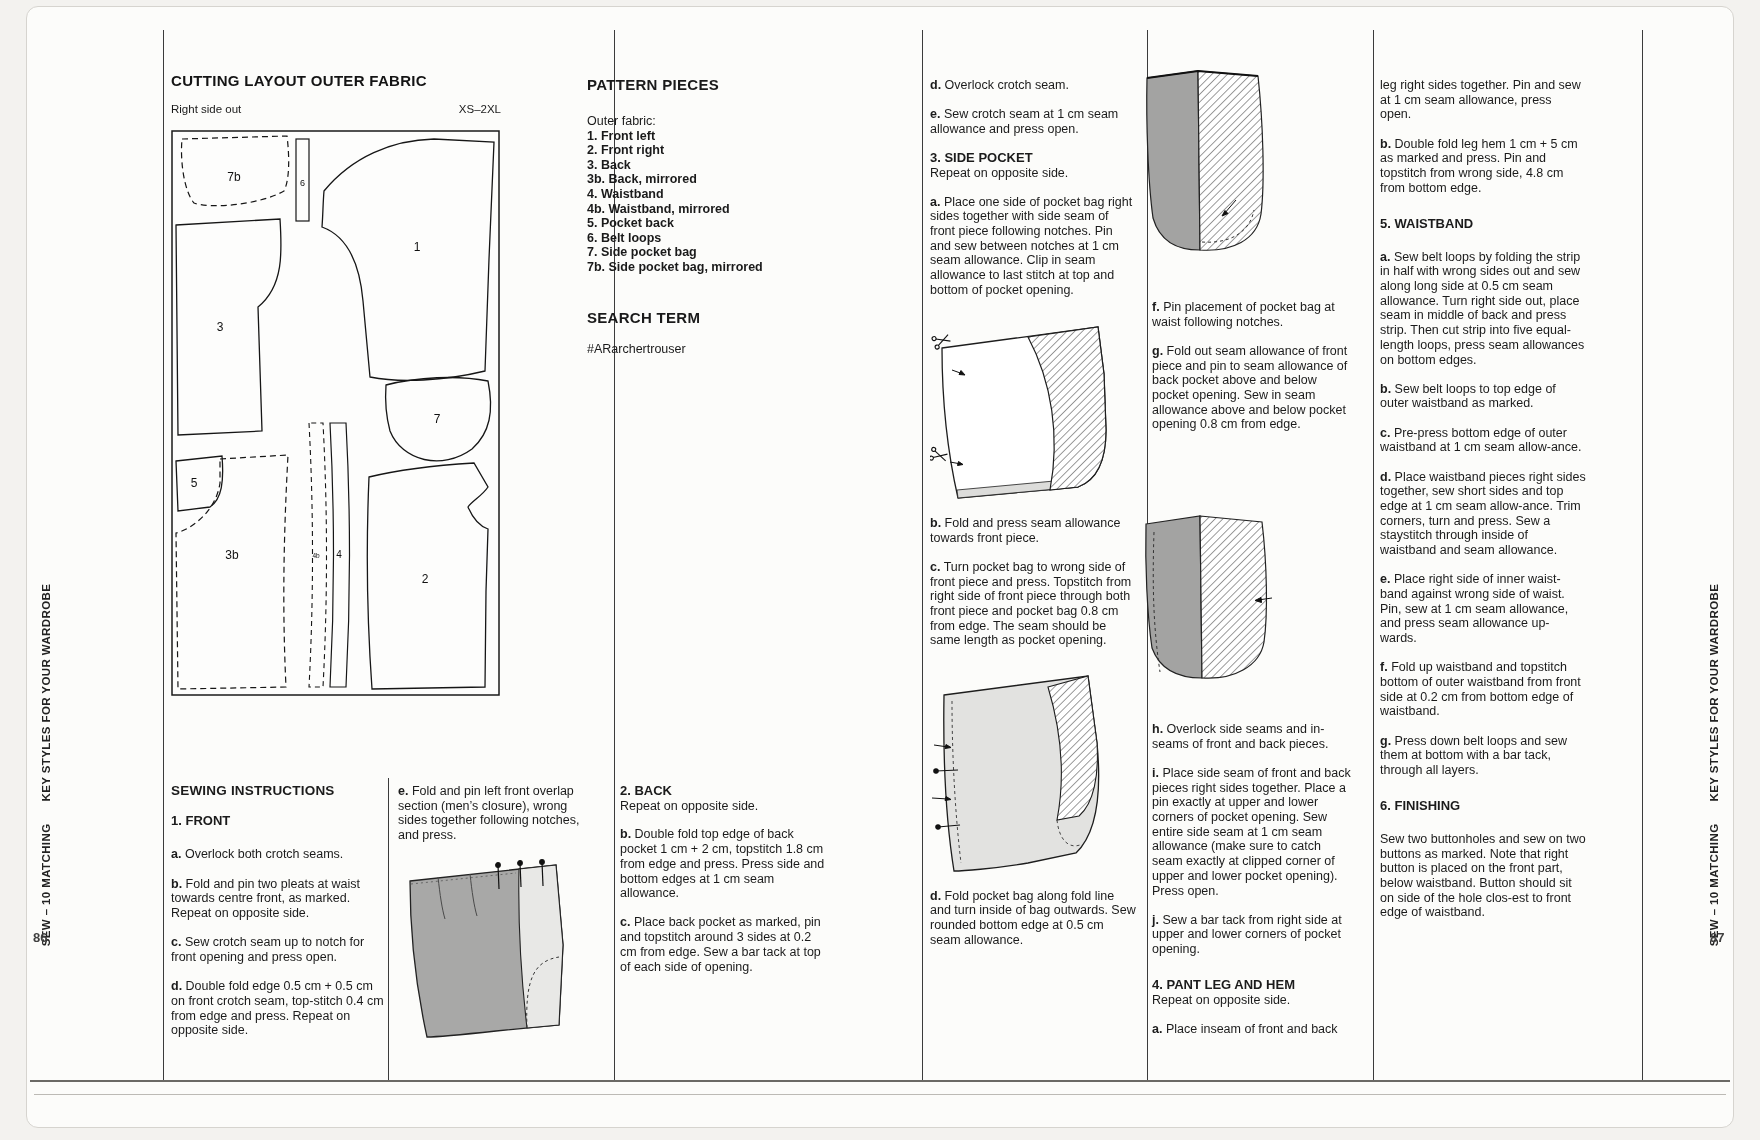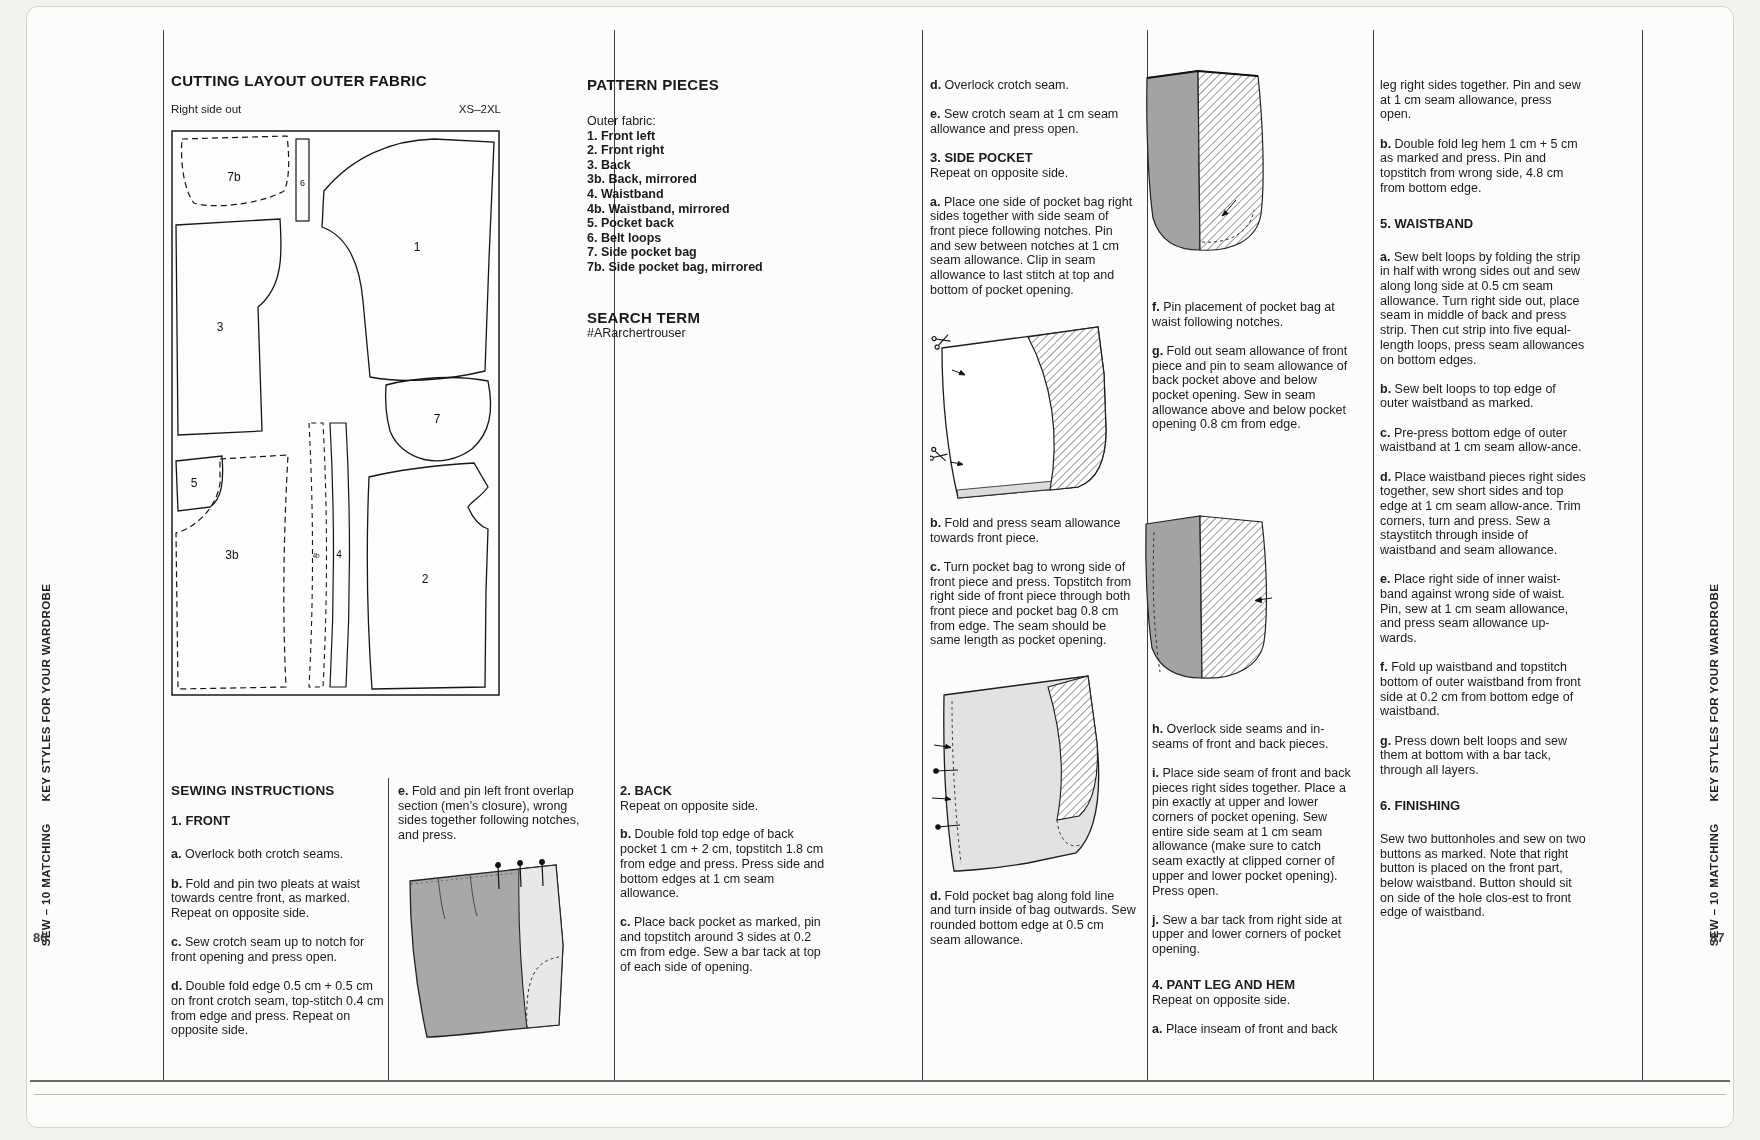--- a/index.html
+++ b/index.html
@@ -17,21 +17,21 @@
   .col .sh{font-weight:bold;font-size:13px;margin:0;}
   .col .note{margin:0 0 14px;}
   .col .gap{height:7px;}
   .bigh{font-weight:bold;font-size:13.5px;letter-spacing:.2px;margin:0 0 15px;}
   .sect1{font-weight:bold;font-size:13px;margin:0 0 19px;}
   .ppcol{position:absolute;left:587px;top:76px;width:215px;}
   .pp-h{font-weight:bold;font-size:15px;letter-spacing:.3px;}
   .pp-intro{margin-top:21px;font-size:12.5px;line-height:14.6px;}
   .pp-item{font-size:12.5px;line-height:14.6px;font-weight:bold;}
   .st-h{font-weight:bold;font-size:15px;letter-spacing:.3px;margin-top:34px;}
-  .st-v{font-size:12.5px;margin-top:0;}
+  .st-v{font-size:12.5px;margin-top:16px;}
   .vlabel{position:absolute;width:380px;height:16px;display:flex;justify-content:center;align-items:center;gap:22px;transform:rotate(-90deg);font-weight:bold;font-size:11.5px;letter-spacing:.4px;white-space:nowrap;color:#222;}
   .pgnum{position:absolute;font-weight:bold;font-size:13px;color:#404040;}
   svg{display:block;}
   .flow-svg{margin:6px 0 12px;}
   text.plabel{font-size:12px;fill:#111;font-family:"Liberation Sans",sans-serif;}
 </style>
 </head>
 <body>
 
 <div id="stage">

